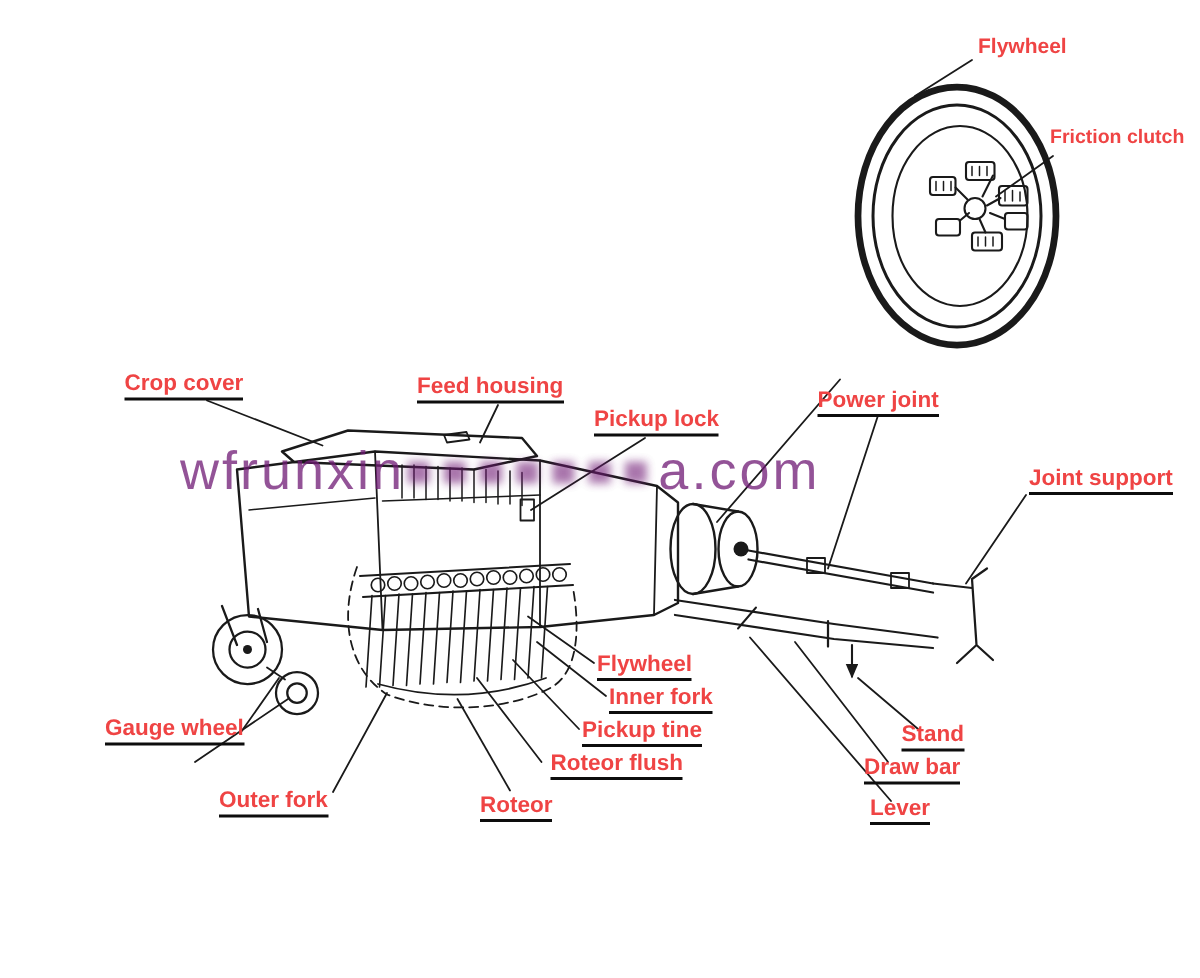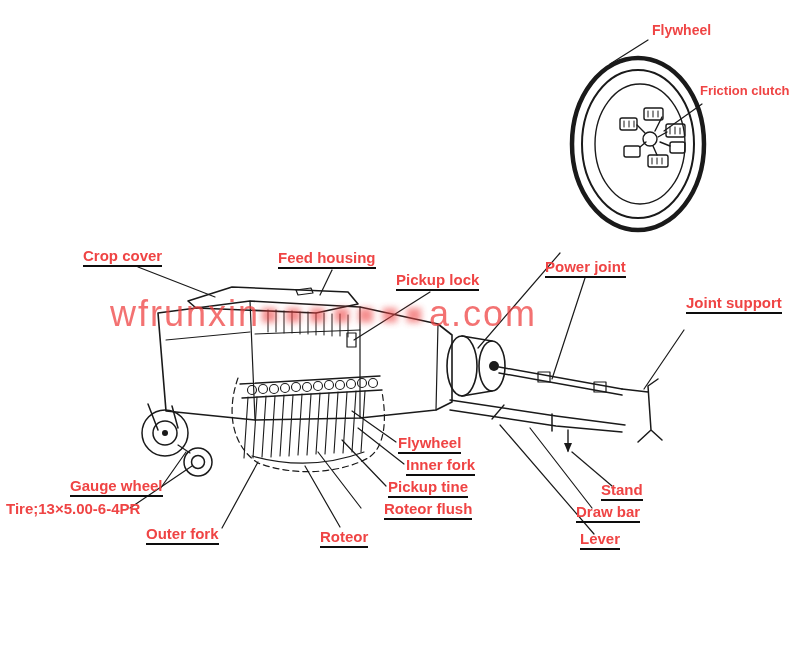--- a/index.html
+++ b/index.html
@@ -2,22 +2,22 @@
 <html><head>
 <meta charset="utf-8">
 <style>
   html,body{margin:0;padding:0;background:#fff;}
   #canvas{
     position:relative;width:800px;height:652px;background:#ffffff;
     overflow:hidden;font-family:"Liberation Sans",sans-serif;
   }
   #canvas svg.art{position:absolute;left:0;top:0;z-index:1;}
   .watermark{
-    position:absolute;left:110px;top:293px;z-index:2;
-    font-size:36px;font-weight:500;color:#ef4444;opacity:.75;
+    position:absolute;left:120px;top:293px;z-index:2;
+    font-size:36px;font-weight:500;color:#701a75;opacity:.75;
     letter-spacing:2px;white-space:nowrap;pointer-events:none;
     font-family:"Liberation Sans",sans-serif;
   }
   .watermark .blur{filter:blur(3px);opacity:.8;font-size:30px;letter-spacing:6px;vertical-align:2px;}
   .lbl{
     position:absolute;z-index:3;white-space:nowrap;
     font-weight:bold;font-size:15px;color:#ef4444;line-height:1.15;
   }
   .lbl.u{border-bottom:2px solid #0d0d0d;padding-bottom:1px;}
   .lbl.sm{font-size:14px;}
@@ -159,26 +159,25 @@
     <span>wfrunxin</span><span class="blur">■■■■■■■</span><span>a.com</span>
   </div>
 
   <div class="lbl sm" style="left:652px;top:22px">Flywheel</div>
   <div class="lbl xs" style="left:700px;top:84px">Friction clutch</div>
 
   <div class="lbl u" style="left:83px;top:247px">Crop cover</div>
   <div class="lbl u" style="left:278px;top:249px">Feed housing</div>
   <div class="lbl u" style="left:396px;top:271px">Pickup lock</div>
   <div class="lbl u" style="left:545px;top:258px">Power joint</div>
-  <div class="lbl u" style="left:686px;top:294px">Joint support</div>
+  <div class="lbl u" style="left:686px;top:310px">Joint support</div>
   <div class="lbl u" style="left:398px;top:434px">Flywheel</div>
   <div class="lbl u" style="left:406px;top:456px">Inner fork</div>
   <div class="lbl u" style="left:388px;top:478px">Pickup tine</div>
-  <div class="lbl u" style="left:384px;top:500px">Roteor flush</div>
+  <div class="lbl u" style="left:367px;top:500px">Roteor flush</div>
   <div class="lbl u" style="left:320px;top:528px">Roteor</div>
   <div class="lbl u" style="left:146px;top:525px">Outer fork</div>
   <div class="lbl u" style="left:70px;top:477px">Gauge wheel</div>
-  <div class="lbl" style="left:6px;top:500px">Tire;13×5.00-6-4PR</div>
   <div class="lbl u" style="left:601px;top:481px">Stand</div>
   <div class="lbl u" style="left:576px;top:503px">Draw bar</div>
   <div class="lbl u" style="left:580px;top:530px">Lever</div>
 
 </div>
 
 </body></html>

